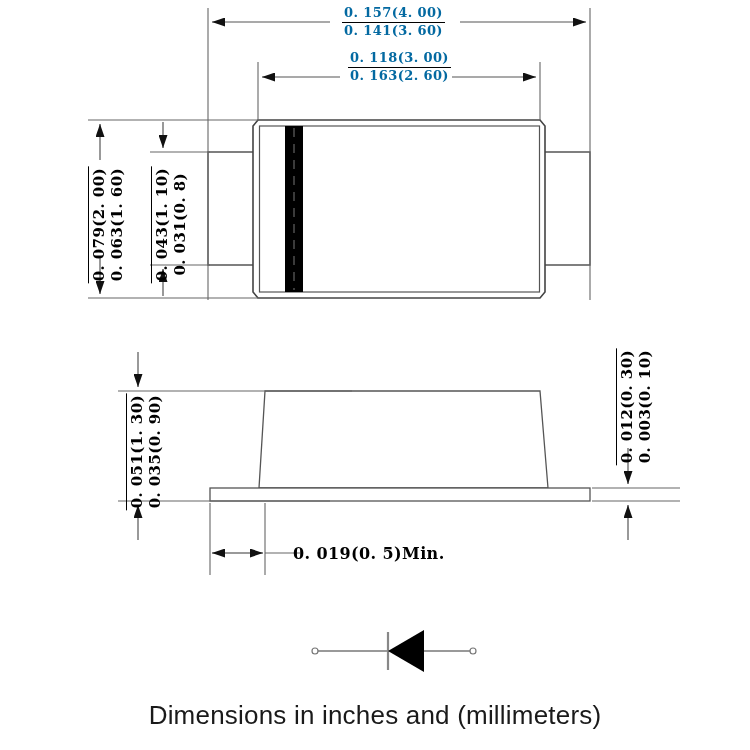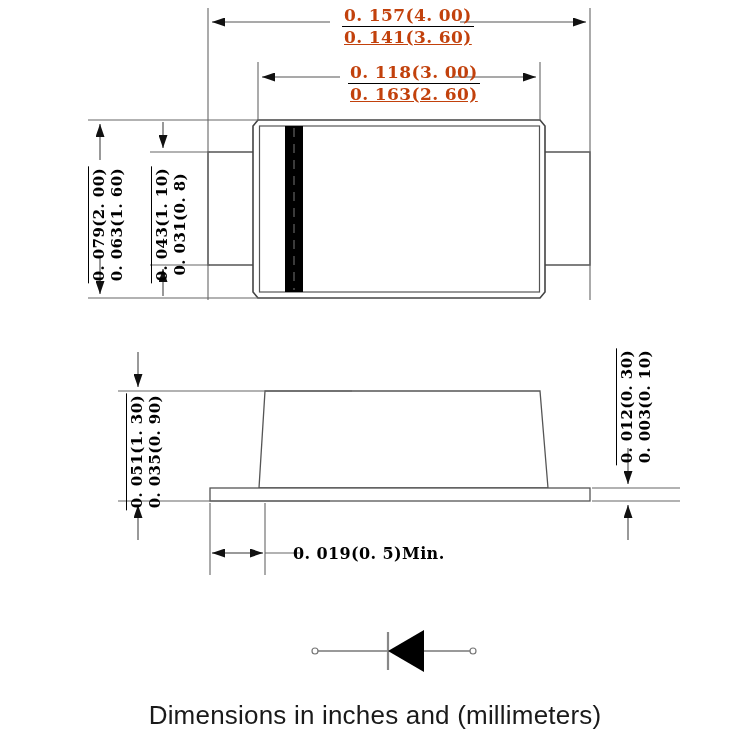--- a/index.html
+++ b/index.html
@@ -27,38 +27,37 @@
     top: 0;
     width: 750px;
     height: 750px;
     display: block;
   }
   
   .dim-label {
     position: absolute;
     font-family: "DejaVu Serif", "Liberation Serif", serif;
     font-weight: bold;
-    font-size: 17px;
+    font-size: 13px;
     line-height: 1.12;
-    color: #c2410c;
+    color: #0369a1;
     white-space: nowrap;
     letter-spacing: 0.4px;
   }
   .dim-stack {
     display: flex;
     flex-direction: column;
     align-items: center;
   }
   .dim-stack .dim-upper {
     padding: 0 2px 1px 2px;
     border-bottom: 1.6px solid #000000;
   }
   .dim-stack .dim-lower {
     padding: 1px 2px 0 2px;
-    text-decoration: underline;
   }
   
   .dim-vertical {
     position: absolute;
     display: flex;
     flex-direction: row;
     align-items: center;
   }
   .dim-vertical .vtext {
     writing-mode: vertical-rl;
@@ -184,21 +183,21 @@
     </g>
   </svg>
 
   <div class="dim-label" style="left:342px; top:6px;">
     <div class="dim-stack">
       <span class="dim-upper">0. 157(4. 00)</span>
       <span class="dim-lower">0. 141(3. 60)</span>
     </div>
   </div>
 
-  <div class="dim-label" style="left:348px; top:63px;">
+  <div class="dim-label" style="left:348px; top:51px;">
     <div class="dim-stack">
       <span class="dim-upper">0. 118(3. 00)</span>
       <span class="dim-lower">0. 163(2. 60)</span>
     </div>
   </div>
 
   <div class="dim-vertical" style="left:88px; top:166px;">
     <span class="vtext upper">0. 079(2. 00)</span>
     <span class="vtext lower">0. 063(1. 60)</span>
   </div>

